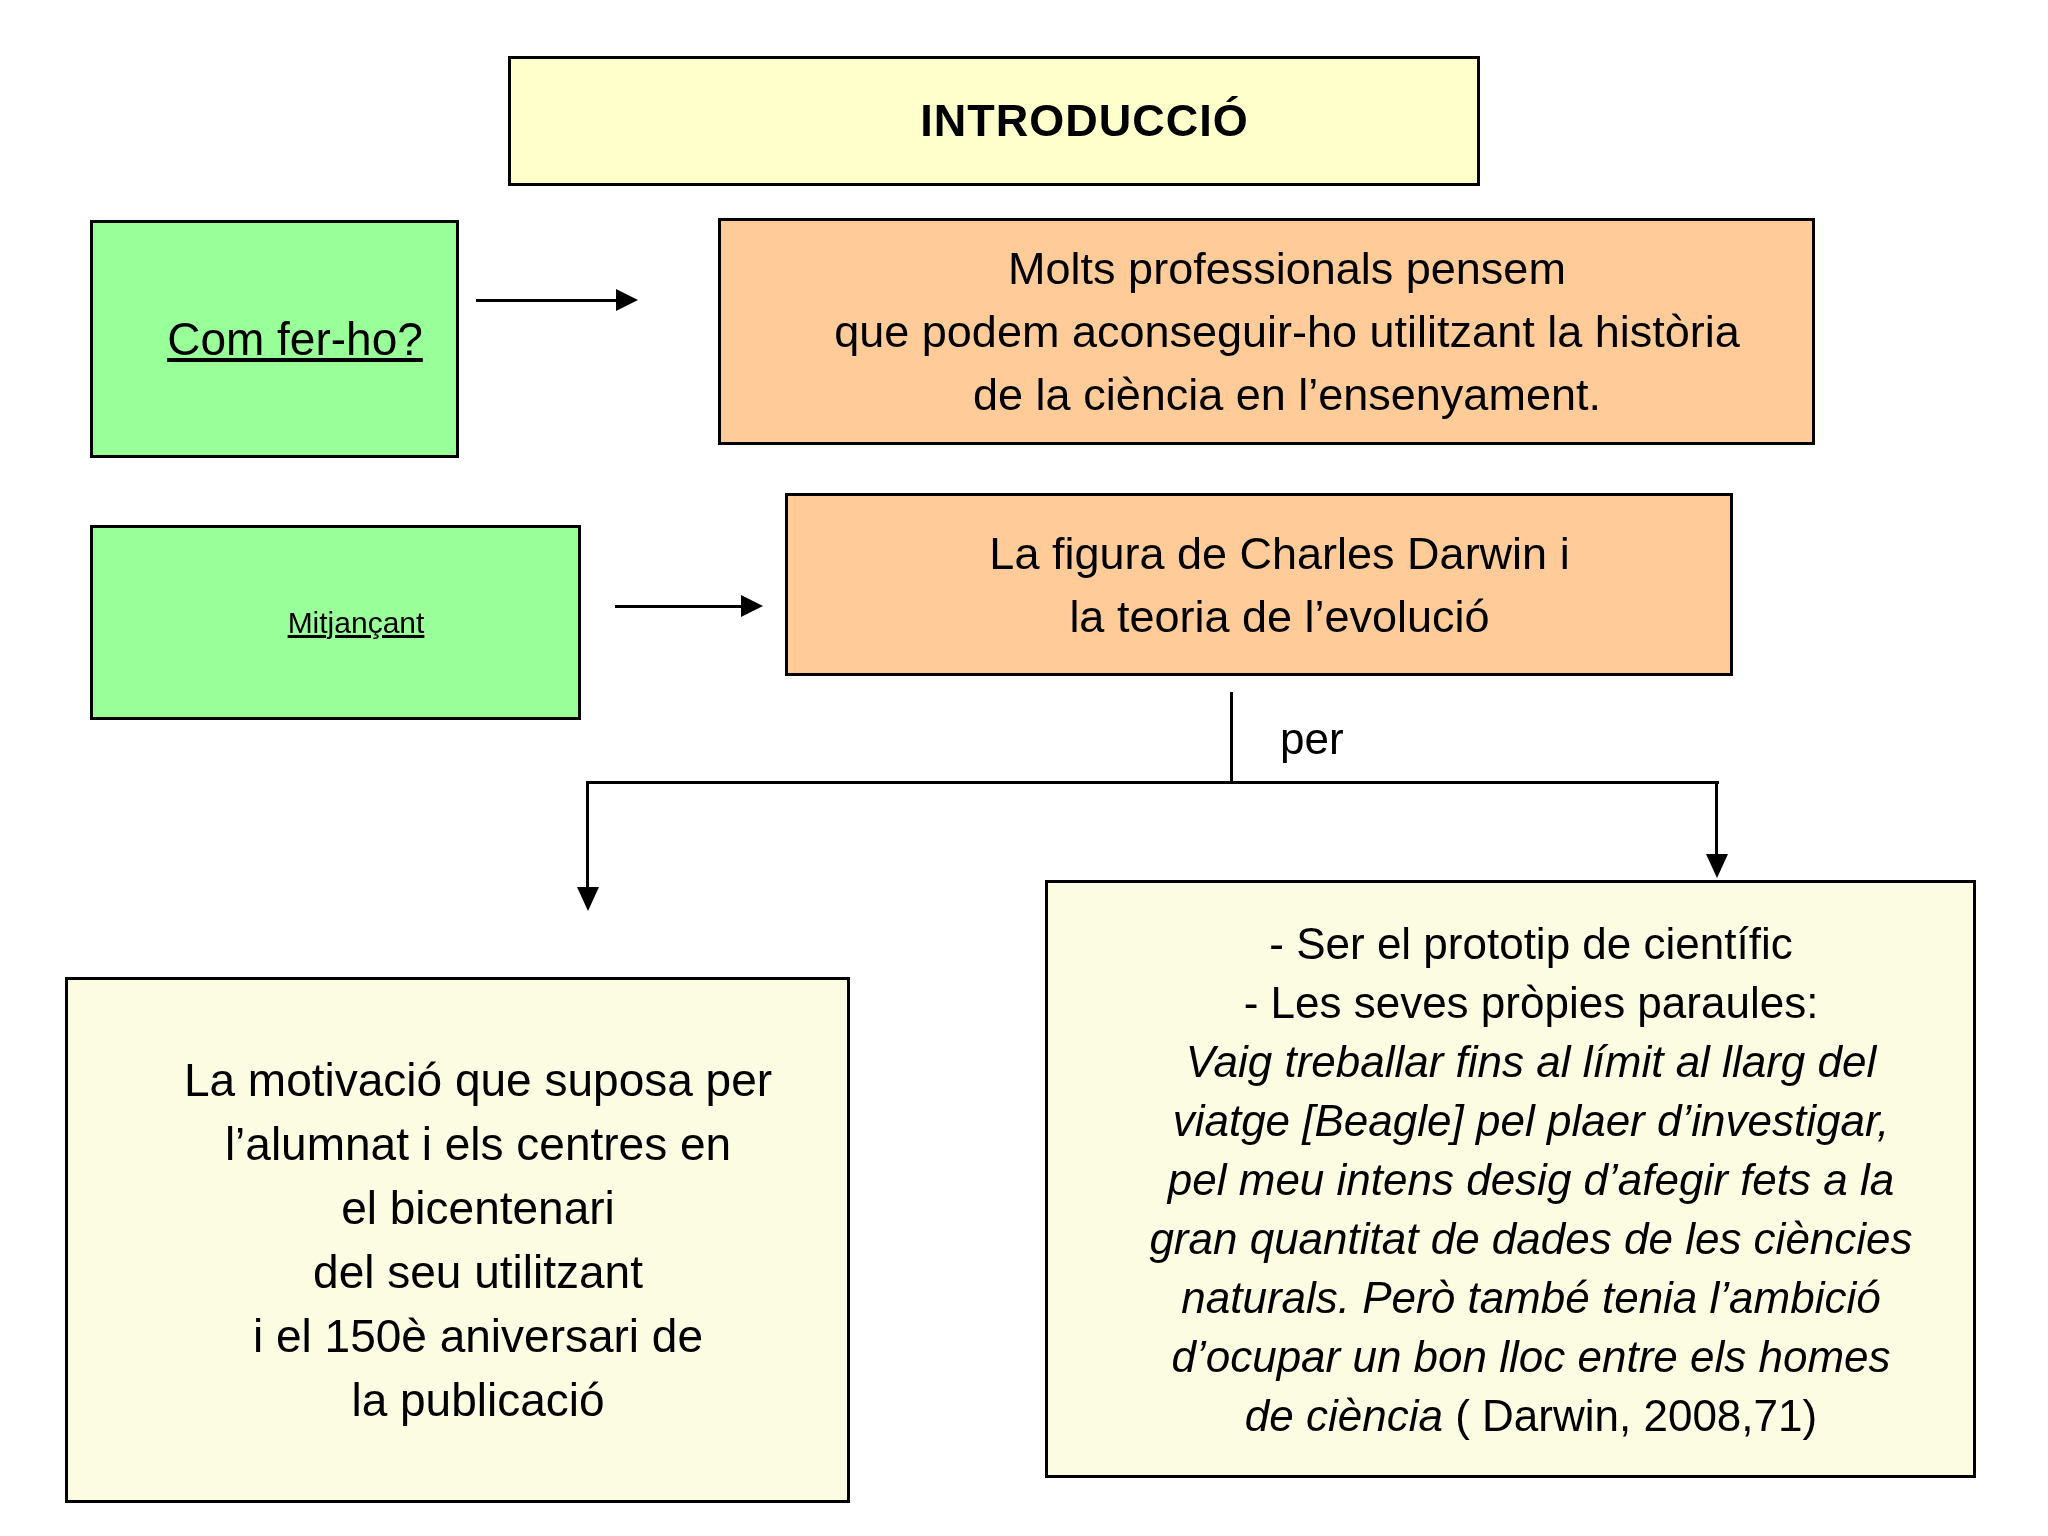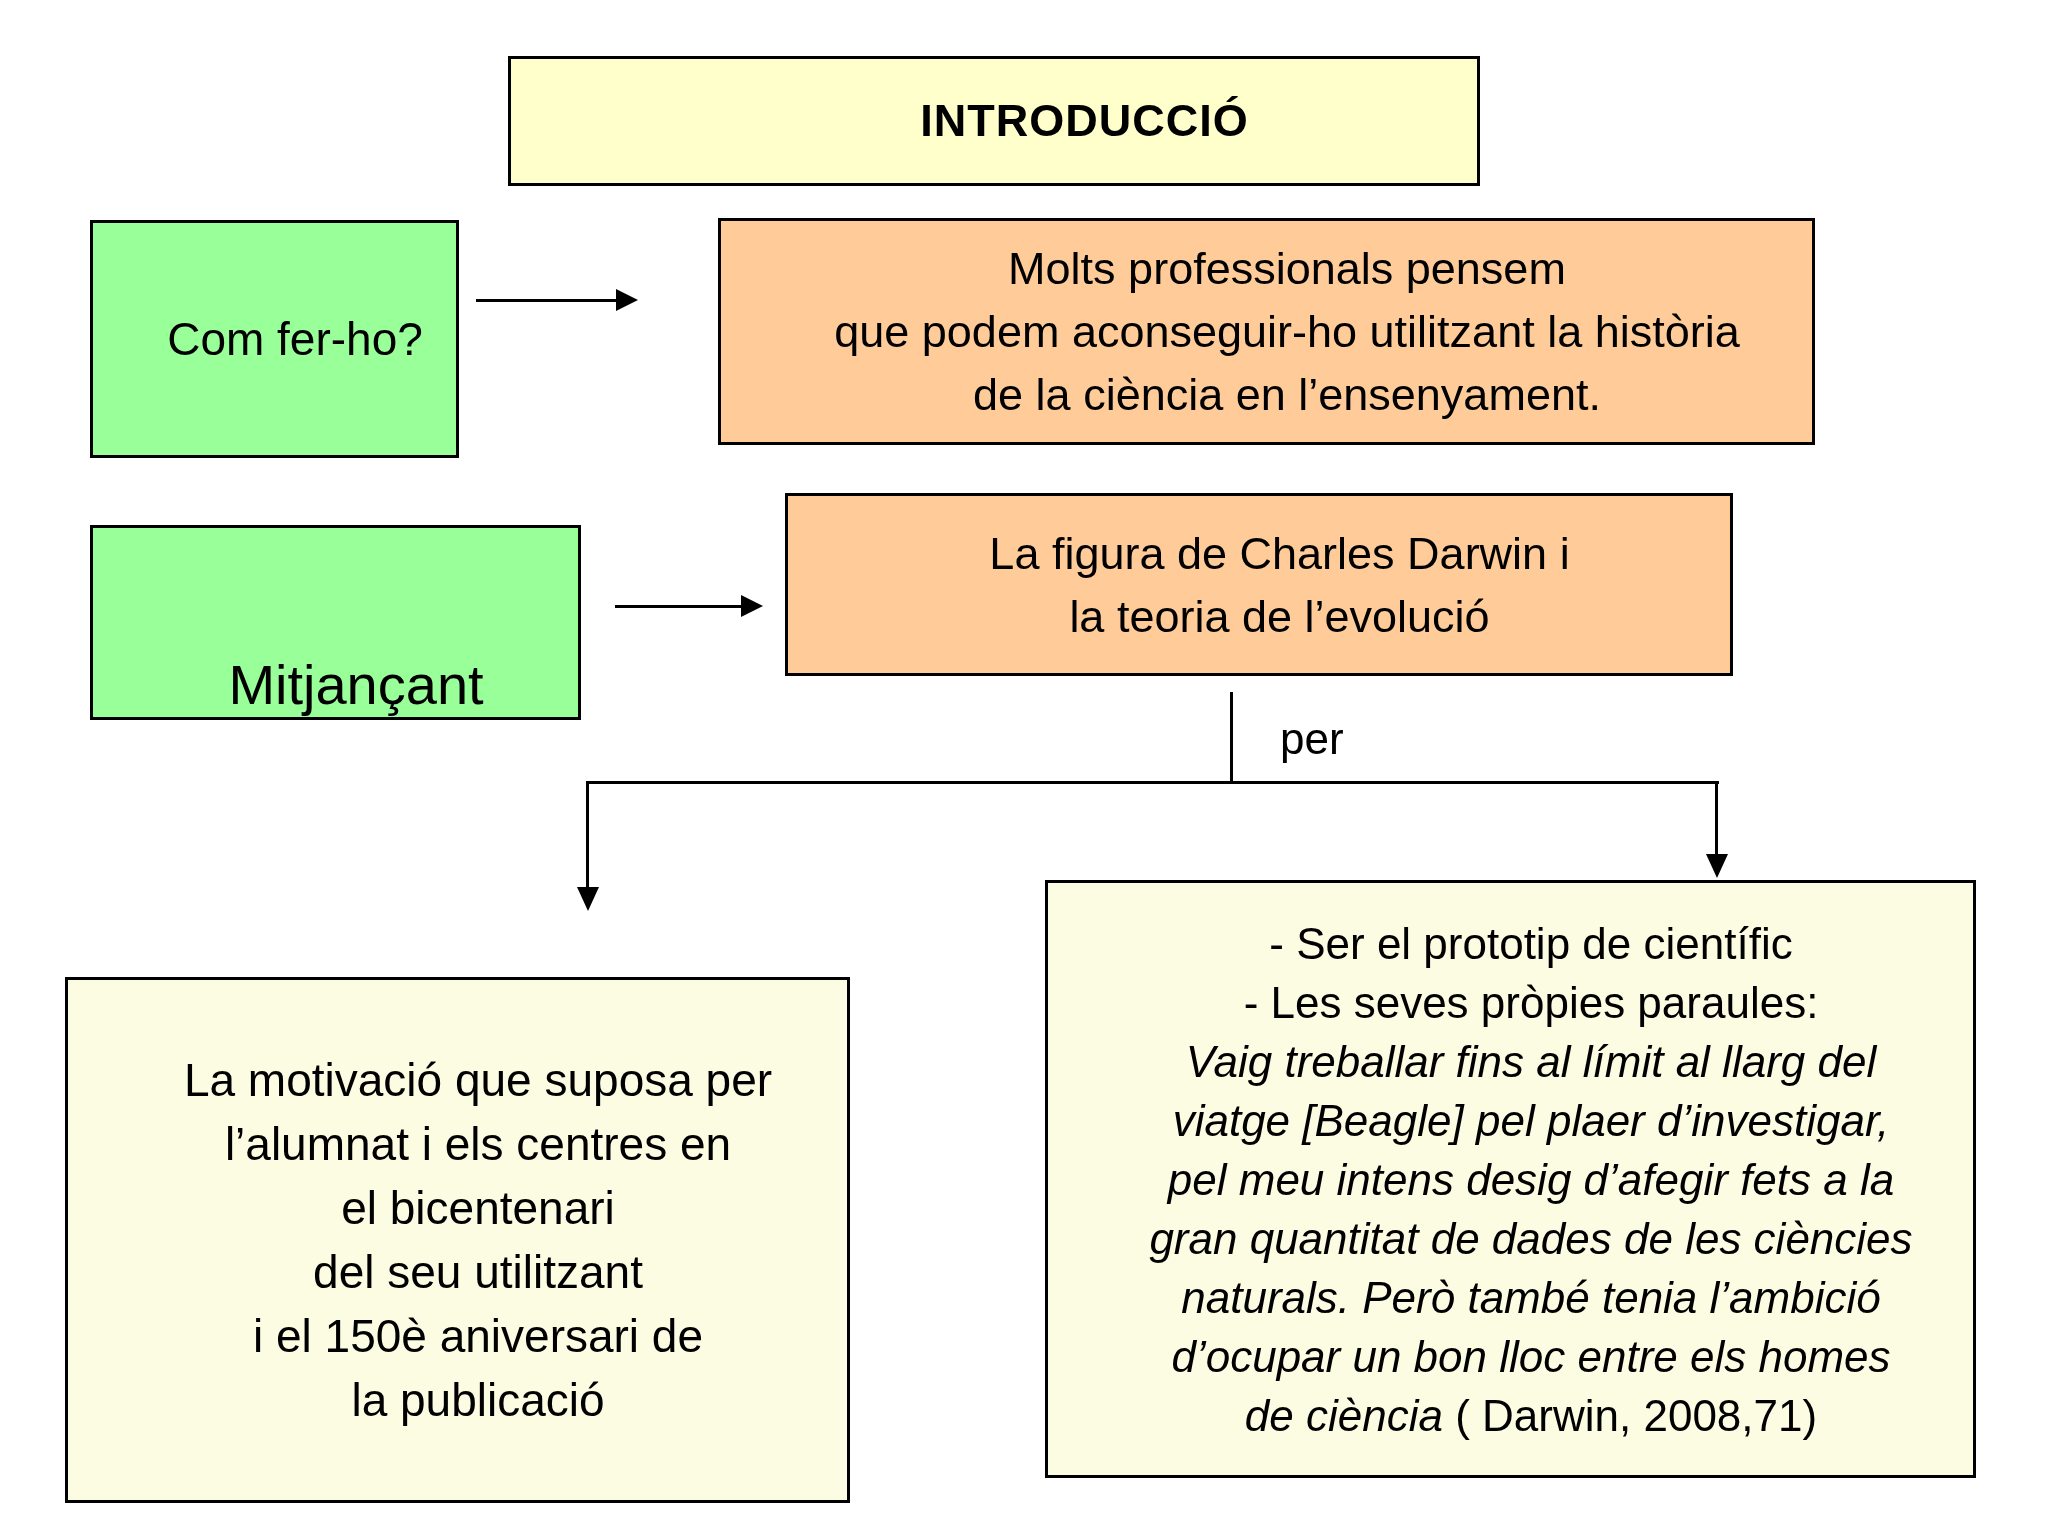--- a/index.html
+++ b/index.html
@@ -17,30 +17,30 @@
     box-sizing: border-box;
     border: 3px solid #000000;
     display: flex;
     flex-direction: column;
     align-items: center;
     justify-content: center;
     text-align: center;
     padding-left: 41px;
   }
   .cream { background: #FFFFCC; }
-  .green { background: #99FF99; }
+  .green { background: #99FF99; text-decoration: underline; }
   .orange { background: #FFCC99; }
   .pale  { background: #FBFCE2; }
 
   .title-box { left: 508px; top: 56px; width: 972px; height: 130px; font-size: 45px; font-weight: bold; }
   .title-box span { margin-left: 140px; letter-spacing: 1px; }
 
   .green1 { left: 90px;  top: 220px; width: 369px; height: 238px; font-size: 46px; }
   .orange1 { left: 718px; top: 218px; width: 1097px; height: 227px; font-size: 45px; line-height: 63px; }
-  .green2 { left: 90px;  top: 525px; width: 491px; height: 195px; font-size: 56px; justify-content: flex-end; }
+  .green2 { left: 90px;  top: 525px; width: 491px; height: 195px; font-size: 30px; }
   .orange2 { left: 785px; top: 493px; width: 948px; height: 183px; font-size: 45px; line-height: 63px; }
 
   .leftbox  { left: 65px;   top: 977px; width: 785px; height: 526px; font-size: 46px; line-height: 64px; }
   .rightbox { left: 1045px; top: 880px; width: 931px; height: 598px; font-size: 44px; line-height: 59px; }
 
   .it { font-style: italic; }
 
   .hline, .vline { position: absolute; background: #000000; }
   .hline { height: 3px; }
   .vline { width: 3px; }

